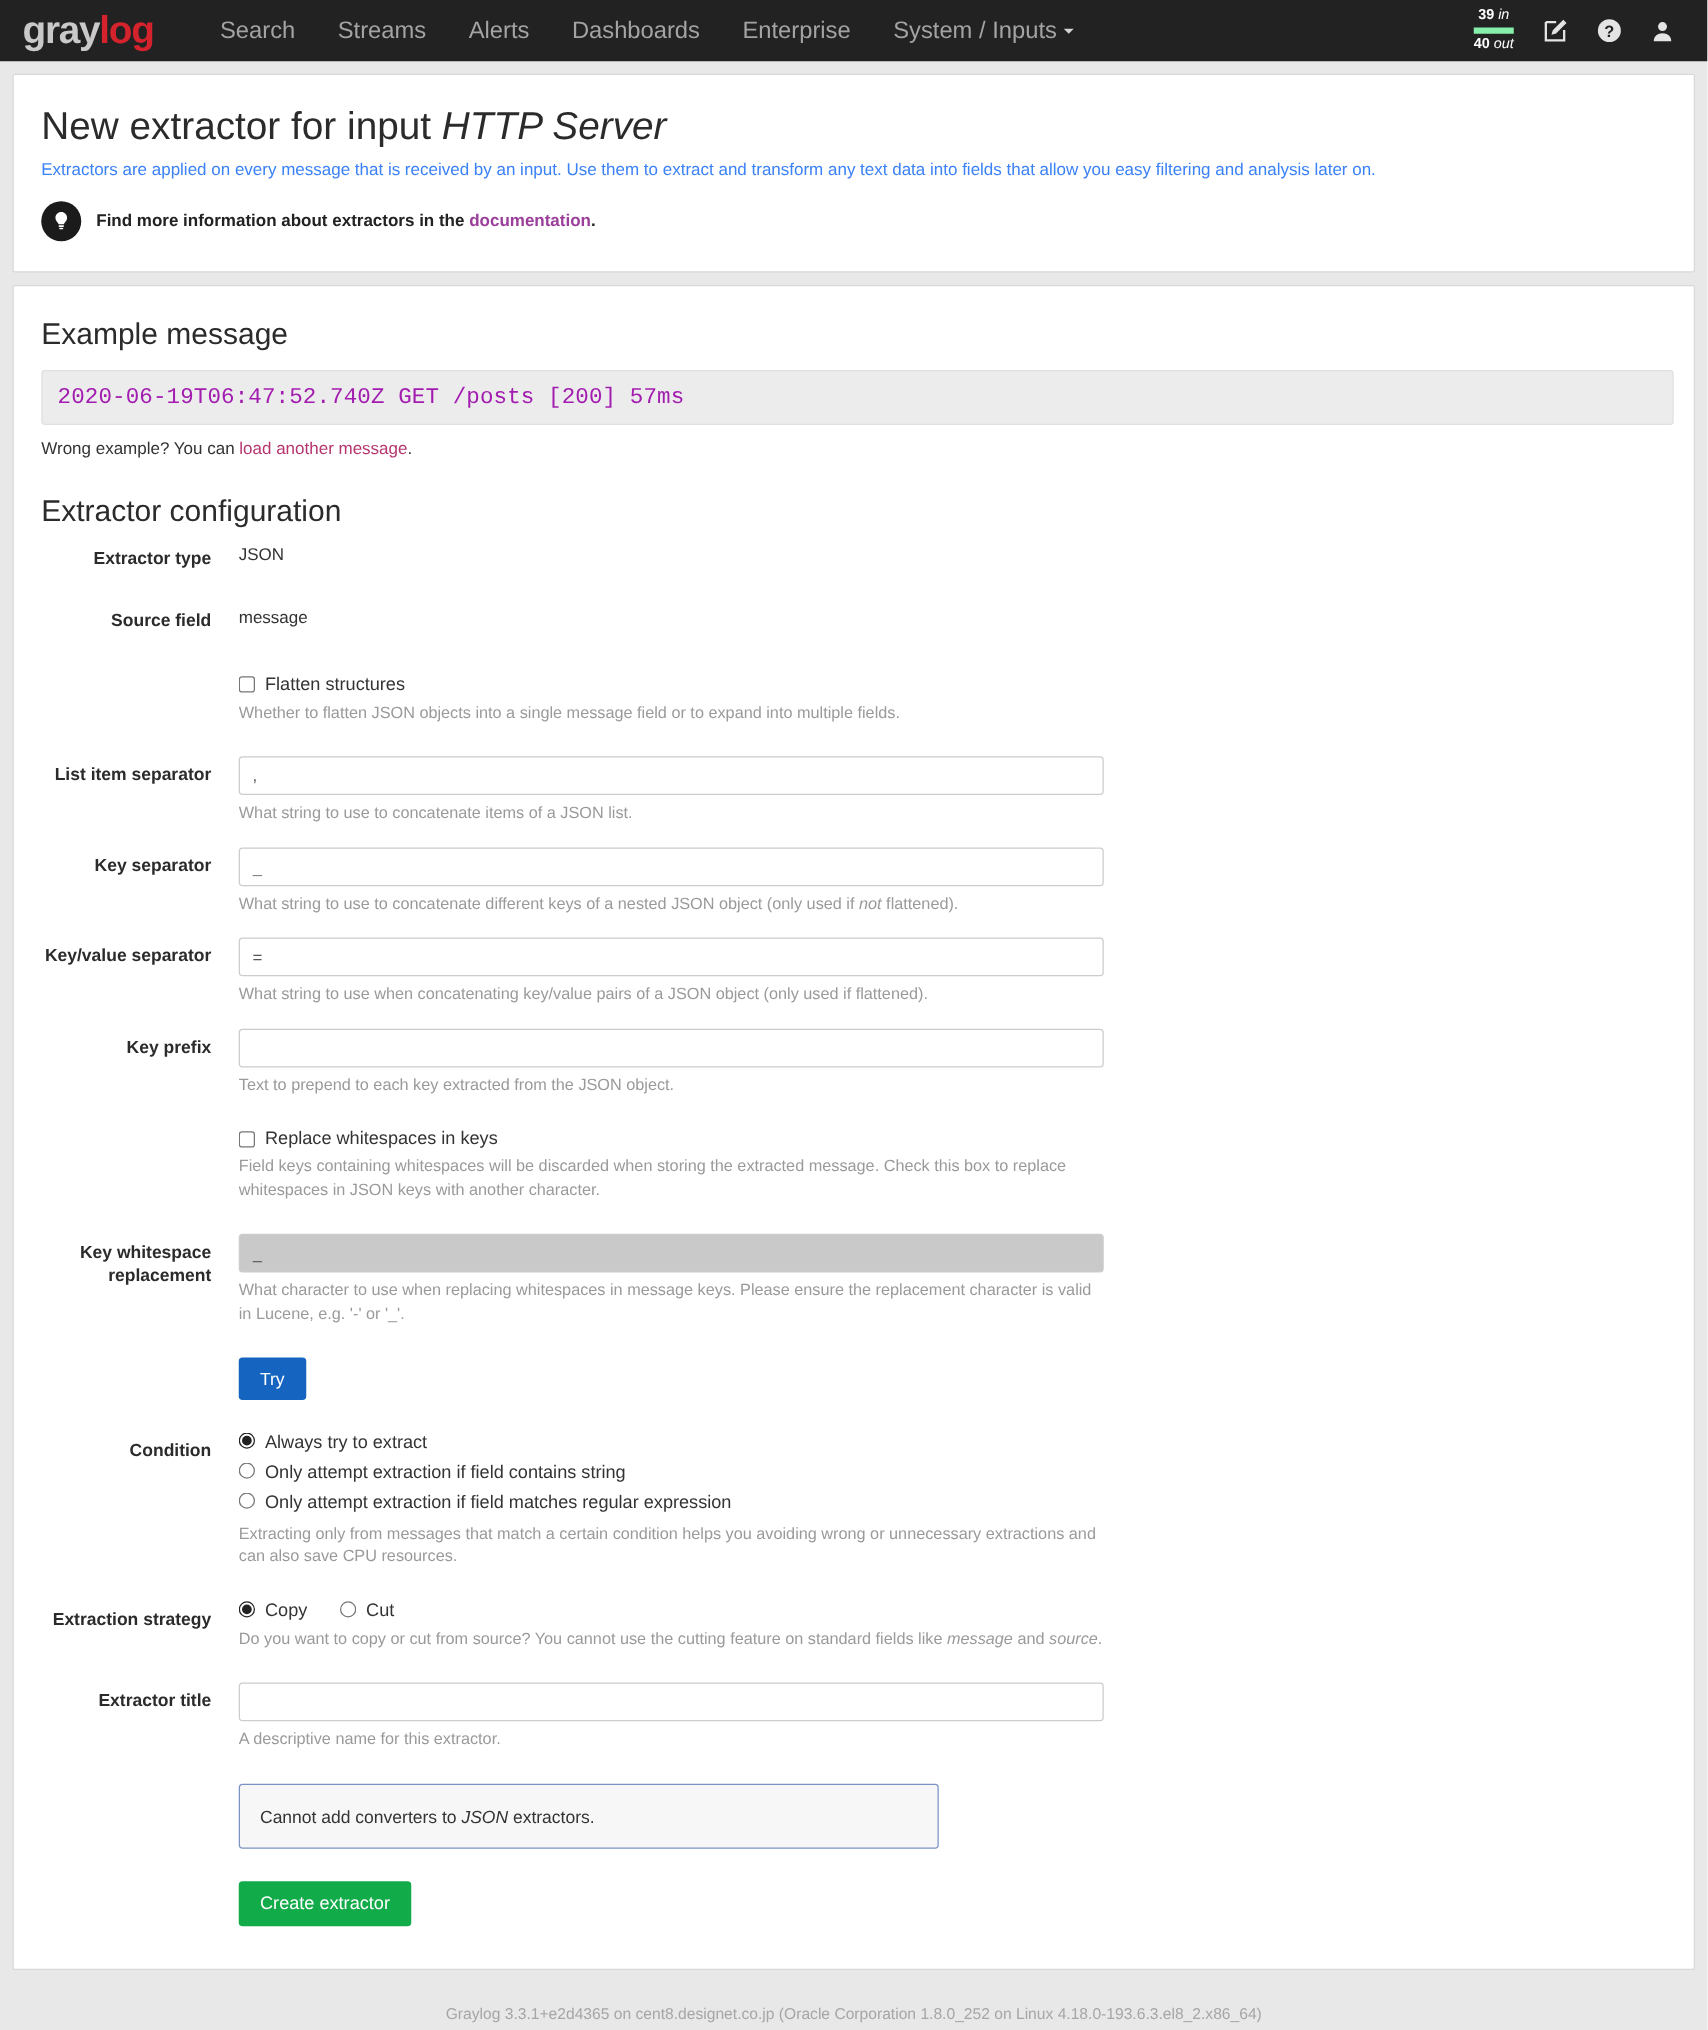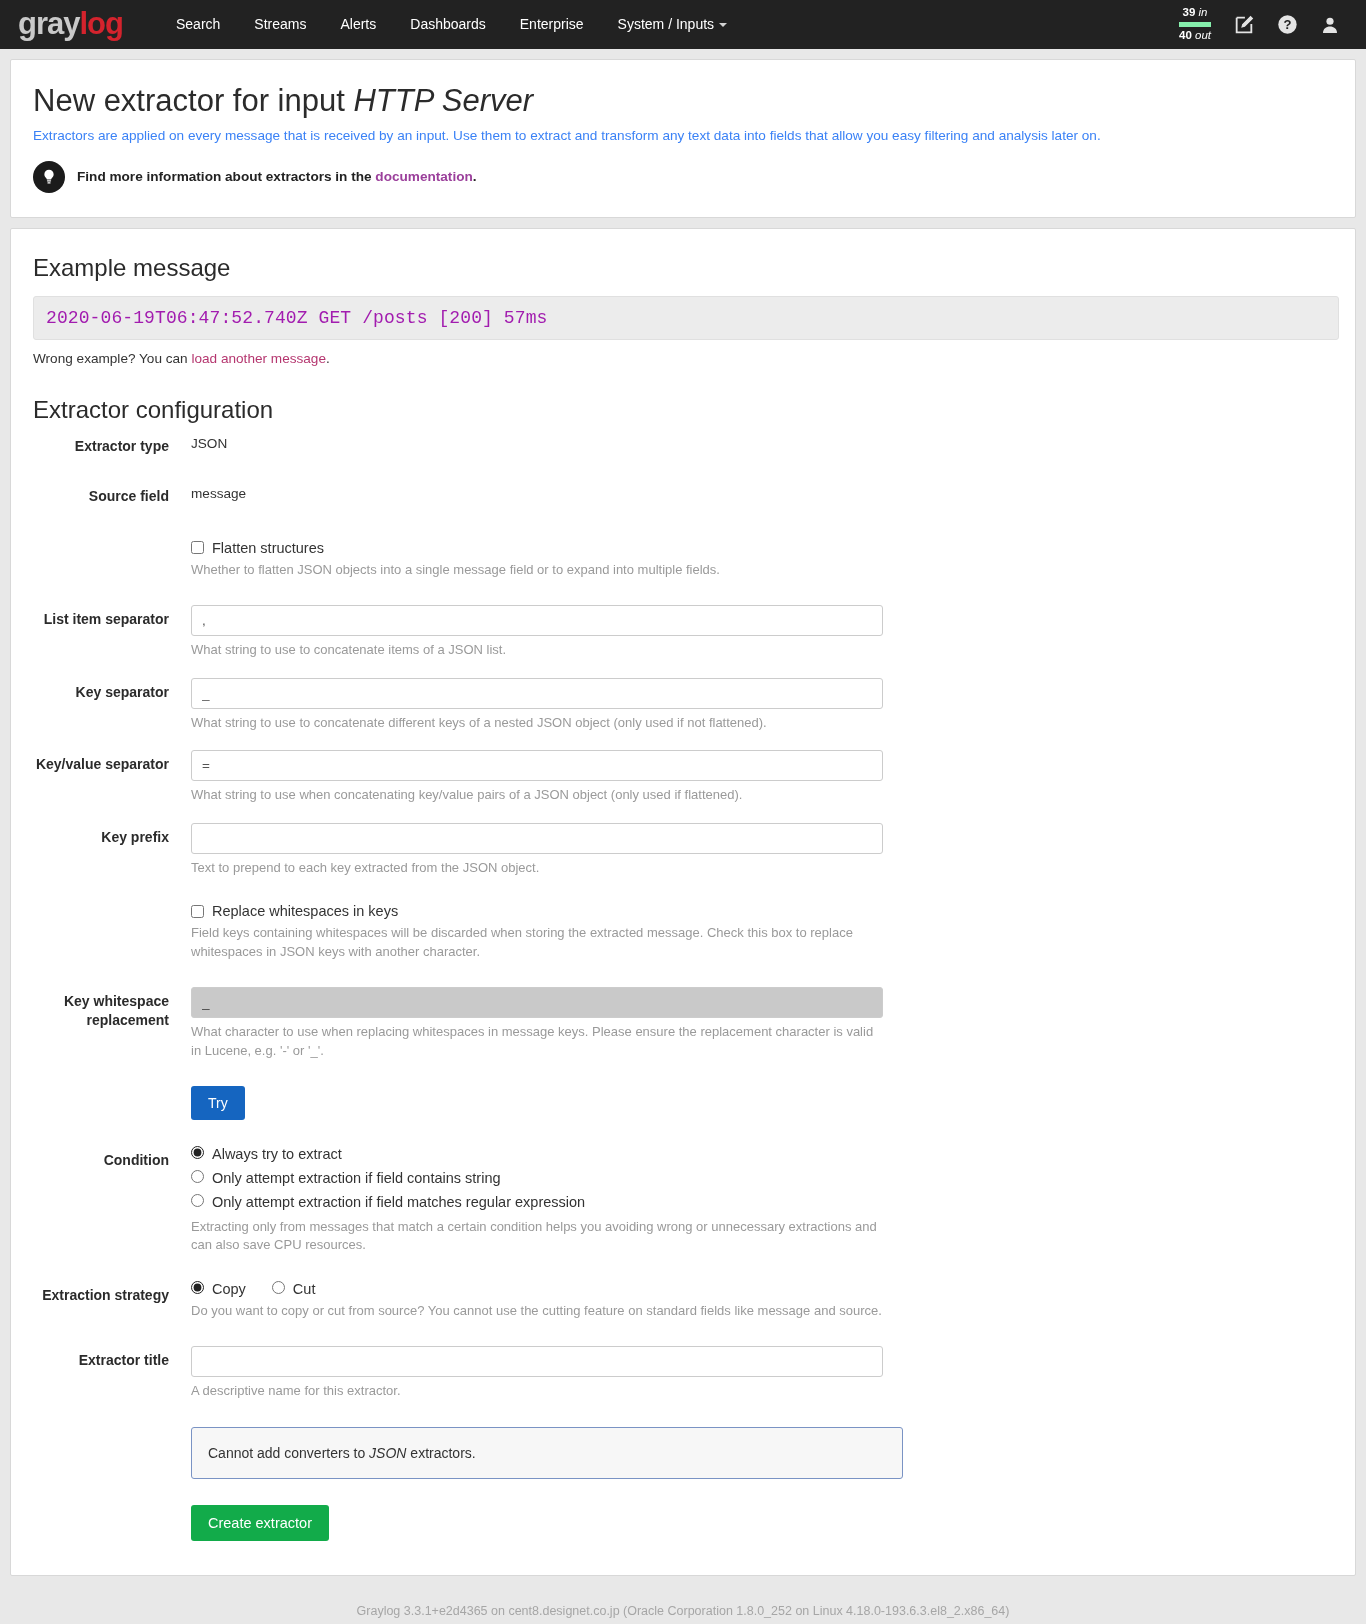--- a/index.html
+++ b/index.html
@@ -29,22 +29,22 @@
     line-height: 1;
     margin-right: 36px;
     user-select: none;
     position: relative;
     top: -1px;
   }
   .brand .g1 { color: #c9c9c9; }
   .brand .g2 { color: #d4232d; }
   .navlinks { display: flex; align-items: center; gap: 0px; }
   .navlink {
-    color: #ffffff;
-    font-size: 14px;
+    color: #a3a3a3;
+    font-size: 19px;
     padding: 0 17px;
     line-height: 49px;
     text-decoration: none;
     white-space: nowrap;
     cursor: pointer;
   }
   .caret {
     display: inline-block;
     width: 0; height: 0;
     margin-left: 5px;
@@ -172,21 +172,21 @@
     display: block;
   }
   .txt-input[disabled] { background: #c9c9c9; color: #3a3a3a; cursor: not-allowed; }
   .help-text {
     color: #9a9a9a;
     font-size: 13px;
     margin-top: 5px;
     line-height: 1.42;
     max-width: 692px;
   }
-  .help-text .ital { }
+  .help-text .ital { font-style: italic; }
 
   .checkbox-line {
     display: flex;
     align-items: center;
     gap: 8px;
     font-size: 14.5px;
     color: #333;
   }
   input[type=checkbox].cb {
     width: 13px; height: 13px;
@@ -221,21 +221,21 @@
     background: #1565c0;
     padding: 10px 17px;
   }
   .btn-create {
     background: #12ab4a;
     padding: 11px 17px;
     font-size: 14.5px;
   }
 
   .alert-box {
-    width: 712px;
+    width: 560px;
     border: 1px solid #7a93c4;
     background: #f7f7f7;
     border-radius: 3px;
     padding: 17px 16px;
     font-size: 14px;
     color: #333;
   }
   .alert-box .ital { font-style: italic; }
 
   .spacer-sm { height: 18px; }

